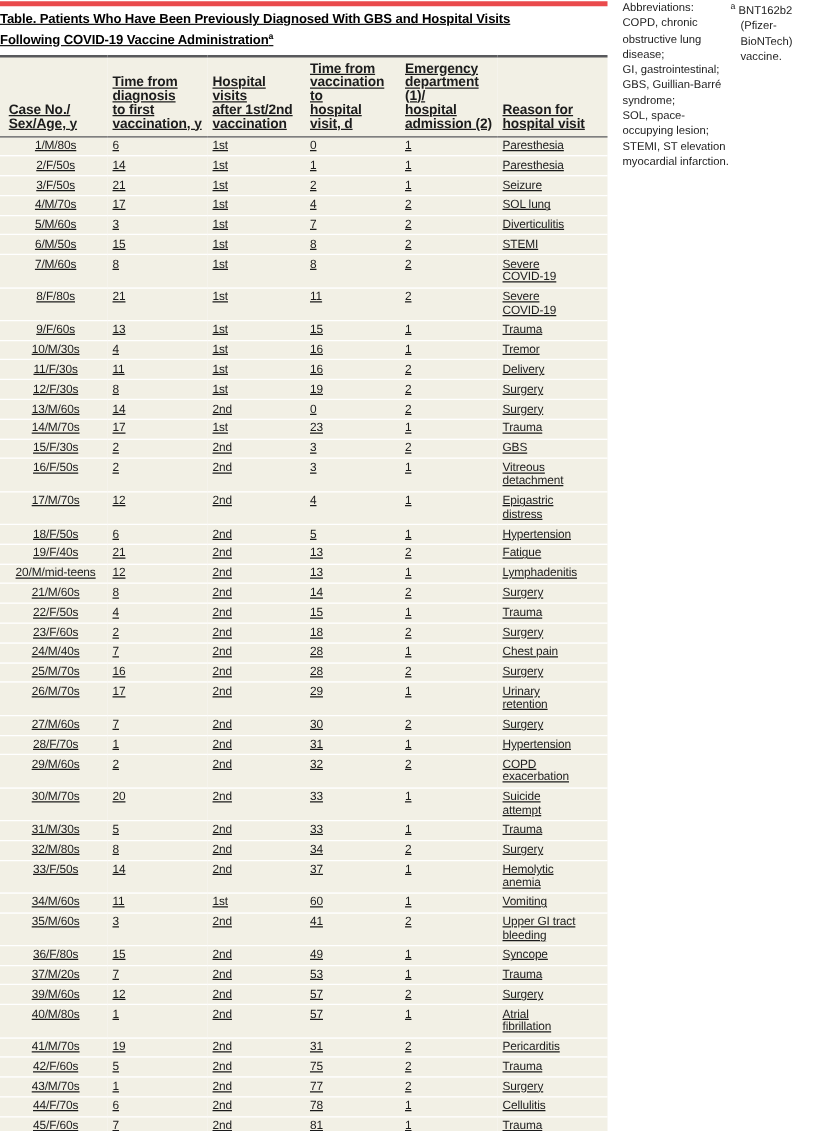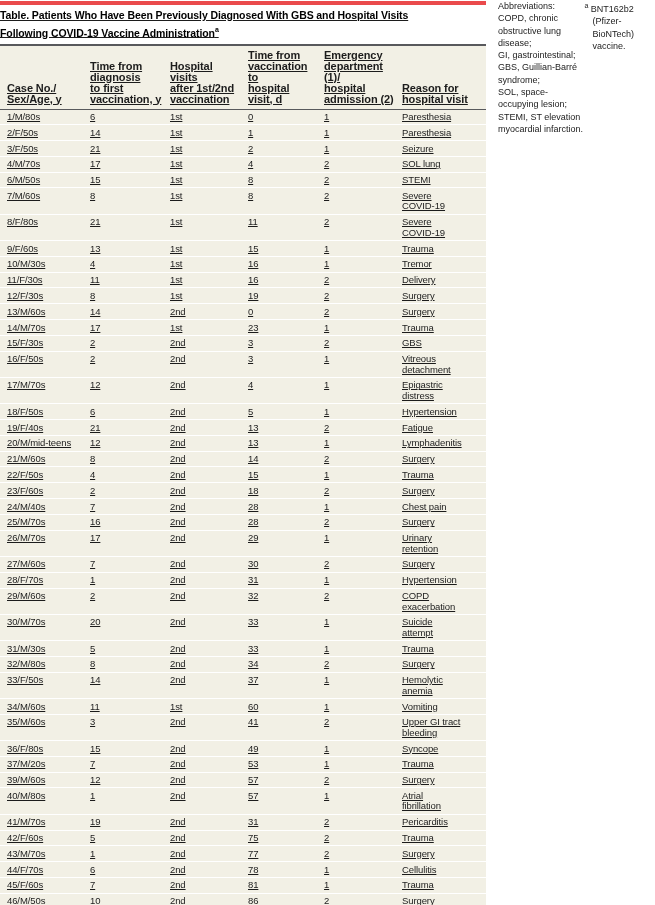--- a/index.html
+++ b/index.html
@@ -20,21 +20,21 @@
 
   thead th { background:#f2f0e5; text-align:left; vertical-align:bottom;
              font-size:11px; font-weight:bold; line-height:11px;
              padding:4px 4px 4px 4px; white-space:pre-line;
              border-bottom:1.5px solid #58595c; letter-spacing:-0.1px; }
   thead th:first-child { padding-left:7px; }
 
   tbody td { background:#f2f0e5; font-size:9.5px; line-height:10.5px;
              vertical-align:top; padding:2.5px 4px 1.8px 4px;
              border-bottom:1.5px solid #ffffff; letter-spacing:-0.1px; }
-  tbody td:first-child { padding-left:7px; }
+  tbody td:first-child { padding-left:7px;text-align:center; }
   tbody td:nth-child(6) { padding-right:22px; }
   tbody tr:last-child td { border-bottom:none; }
 
   .notes-col { flex:1; display:flex; flex-direction:row; justify-content:flex-end;
                box-sizing:border-box; padding:0 4px 2px 11px; }
   .abbr { font-size:9px; line-height:12.3px; margin:0 0 6px 0; white-space:pre-line; }
   .footnote { font-size:9px; line-height:12.3px; margin:0; padding-left:8px; text-indent:-8px; }
   .footnote sup { font-size:7px; }
 </style>
 </head>
@@ -108,20 +108,28 @@
           </tr>
           <tr>
             <td>4/M/70s</td>
             <td>17</td>
             <td>1st</td>
             <td>4</td>
             <td>2</td>
             <td>SOL lung</td>
           </tr>
           <tr>
+            <td>5/M/60s</td>
+            <td>3</td>
+            <td>1st</td>
+            <td>7</td>
+            <td>2</td>
+            <td>Diverticulitis</td>
+          </tr>
+          <tr>
             <td>6/M/50s</td>
             <td>15</td>
             <td>1st</td>
             <td>8</td>
             <td>2</td>
             <td>STEMI</td>
           </tr>
           <tr>
             <td>7/M/60s</td>
             <td>8</td>

